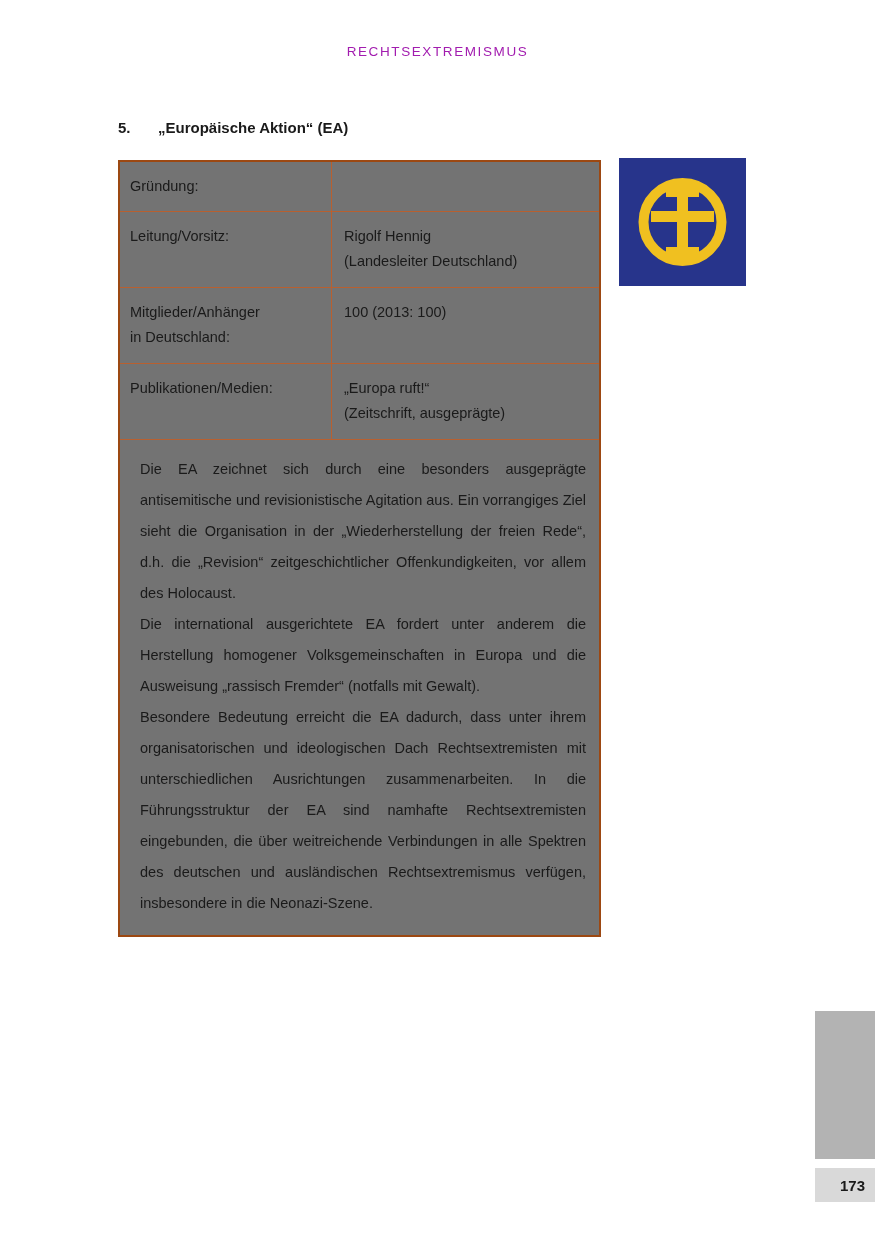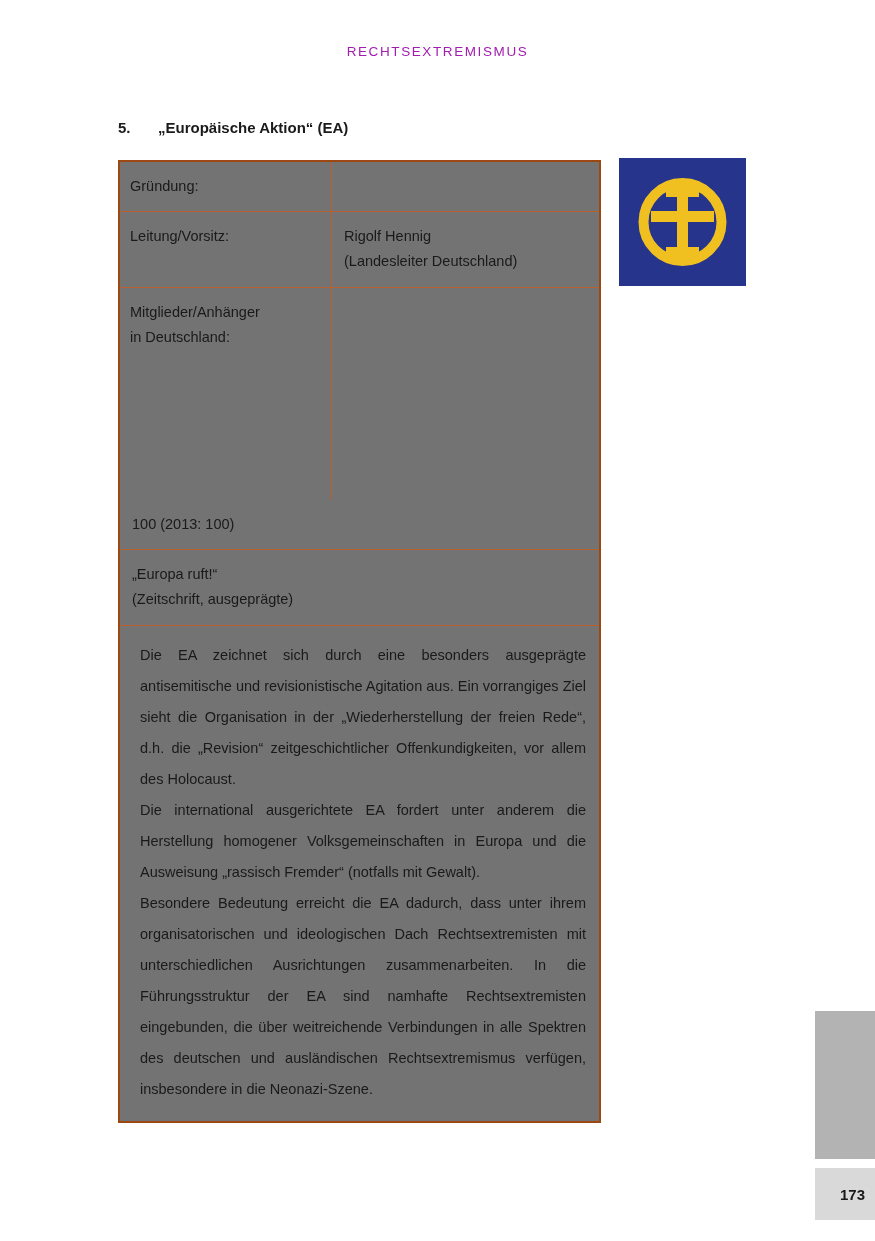--- a/index.html
+++ b/index.html
@@ -56,21 +56,21 @@
     white-space: pre-line;
   }
   .info-row .cell-value {
     flex: 1;
     padding: 12px 10px 12px 12px;
     line-height: 25px;
     white-space: pre-line;
   }
   .row-grundung     { min-height: 48px; }
   .row-leitung      { min-height: 76px; }
-  .row-mitglieder   { min-height: 76px; flex-direction: column; }
+  .row-mitglieder   { min-height: 76px; }
   .row-publikationen{ min-height: 76px; }
 
   .table-description {
     padding: 14px 13px 16px 20px;
     line-height: 31px;
     text-align: justify;
   }
   .table-description p { margin: 0; }
 
   .org-logo {
@@ -89,21 +89,21 @@
     width: 60px;
     height: 148px;
     background: #b3b3b3;
   }
 
   .page-number-strip {
     position: absolute;
     top: 1168px;
     left: 815px;
     width: 60px;
-    height: 52px;
+    height: 34px;
     background: #d9d9d9;
     display: flex;
     align-items: center;
     justify-content: flex-end;
     padding-right: 10px;
     font-size: 15px;
     font-weight: bold;
     color: #1a1a1a;
   }
 </style>
@@ -129,20 +129,21 @@
 (Landesleiter Deutschland)</div>
   </div>
 
   <div class="info-row row-mitglieder">
     <div class="cell-label">Mitglieder/Anhänger
 in Deutschland:</div>
     <div class="cell-value">100 (2013: 100)</div>
   </div>
 
   <div class="info-row row-publikationen">
+    <div class="cell-label">Publikationen/Medien:</div>
     <div class="cell-value">„Europa ruft!“
 (Zeitschrift, ausgeprägte)</div>
   </div>
 
   <div class="table-description">
     <p>Die EA zeichnet sich durch eine besonders ausgeprägte antisemitische und revisionistische Agitation aus. Ein vorrangiges Ziel sieht die Organisation in der „Wiederherstellung der freien Rede“, d.h. die „Revision“ zeitgeschichtlicher Offenkundigkeiten, vor allem des Holocaust.</p>
     <p>Die international ausgerichtete EA fordert unter anderem die Herstellung homogener Volksgemeinschaften in Europa und die Ausweisung „rassisch Fremder“ (notfalls mit Gewalt).</p>
     <p>Besondere Bedeutung erreicht die EA dadurch, dass unter ihrem organisatorischen und ideologischen Dach Rechtsextremisten mit unterschiedlichen Ausrichtungen zusammenarbeiten. In die Führungsstruktur der EA sind namhafte Rechtsextremisten eingebunden, die über weitreichende Verbindungen in alle Spektren des deutschen und ausländischen Rechtsextremismus verfügen, insbesondere in die Neonazi-Szene.</p>
   </div>
 

